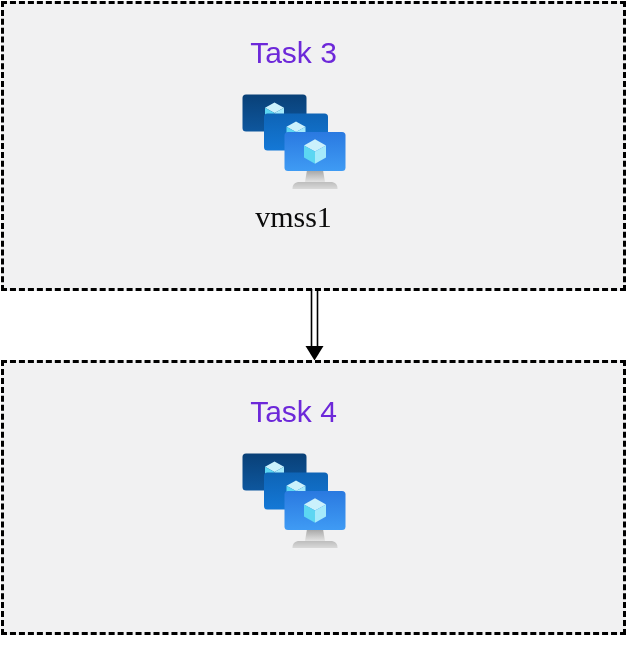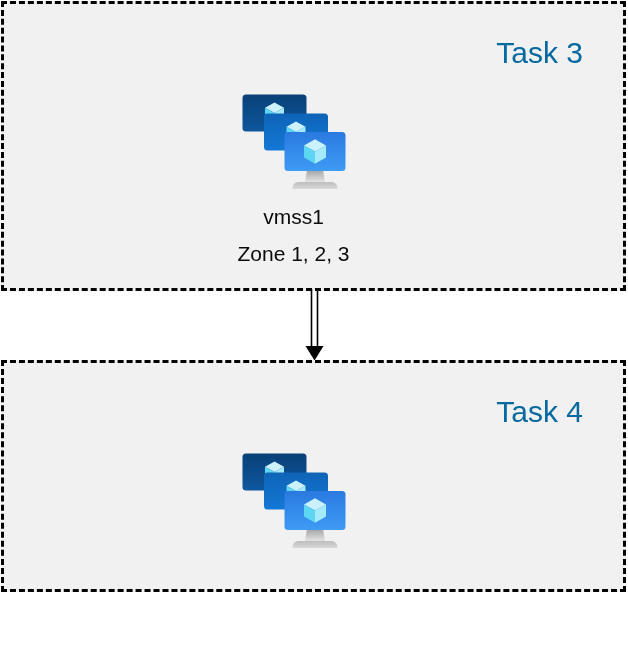--- a/index.html
+++ b/index.html
@@ -20,38 +20,38 @@
     left: 1px;
     width: 625px;
     box-sizing: border-box;
     background: #f1f1f2;
     border: 3.5px dashed #000000;
     text-align: center;
     
     padding-right: 40px;
   }
   #box-task3 { top: 1px;   height: 290px; }
-  #box-task4 { top: 360px; height: 232px; }
+  #box-task4 { top: 360px; height: 275px; }
 
   .task-title {
     margin: 31px 0 0 0;
     font-size: 30px;
     line-height: 36px;
     font-weight: 400;
-    color: #0369a1;
-    text-align: right;
+    color: #6d28d9;
   }
   .vmss-icon {
     display: block;
     margin: 22px auto 0 auto;
   }
   .task-label {
-    font-size: 21px;
+    font-size: 30px;
     line-height: 37px;
     color: #0b0b0b;
+    font-family: Liberation Serif, serif;
   }
   #box-task3 .label-first { margin-top: 9px; }
   #box-task4 .label-first { margin-top: 19px; }
 
   .connector {
     position: absolute;
     left: 302px;
     top: 289px;
     width: 25px;
     height: 72px;
@@ -117,21 +117,20 @@
 
       <rect x="43.5" y="39" width="61" height="39" rx="3.5" fill="url(#gFront)"></rect>
       <g>
         <path d="M74,46.3 L85,52.4 L74,58.5 L63,52.4 Z" fill="#cbf1fc"></path>
         <path d="M63,52.4 L74,58.5 L74,70.7 L63,64.6 Z" fill="#5cd6f2"></path>
         <path d="M85,52.4 L74,58.5 L74,70.7 L85,64.6 Z" fill="#a5eafb"></path>
       </g>
     </svg>
 
     <div class="task-label label-first">vmss1</div>
-    <div class="task-label">Zone 1, 2, 3</div>
   </section>
 
   <svg class="connector" viewBox="0 0 25 72">
     <line x1="9.5" y1="0" x2="9.5" y2="59" stroke="#000000" stroke-width="1.6"></line>
     <line x1="15.5" y1="0" x2="15.5" y2="59" stroke="#000000" stroke-width="1.6"></line>
     <path d="M3.5,57 L21.5,57 L12.5,71.5 Z" fill="#000000"></path>
   </svg>
 
   <section class="task-box" id="box-task4">
     <h2 class="task-title">Task 4</h2>

